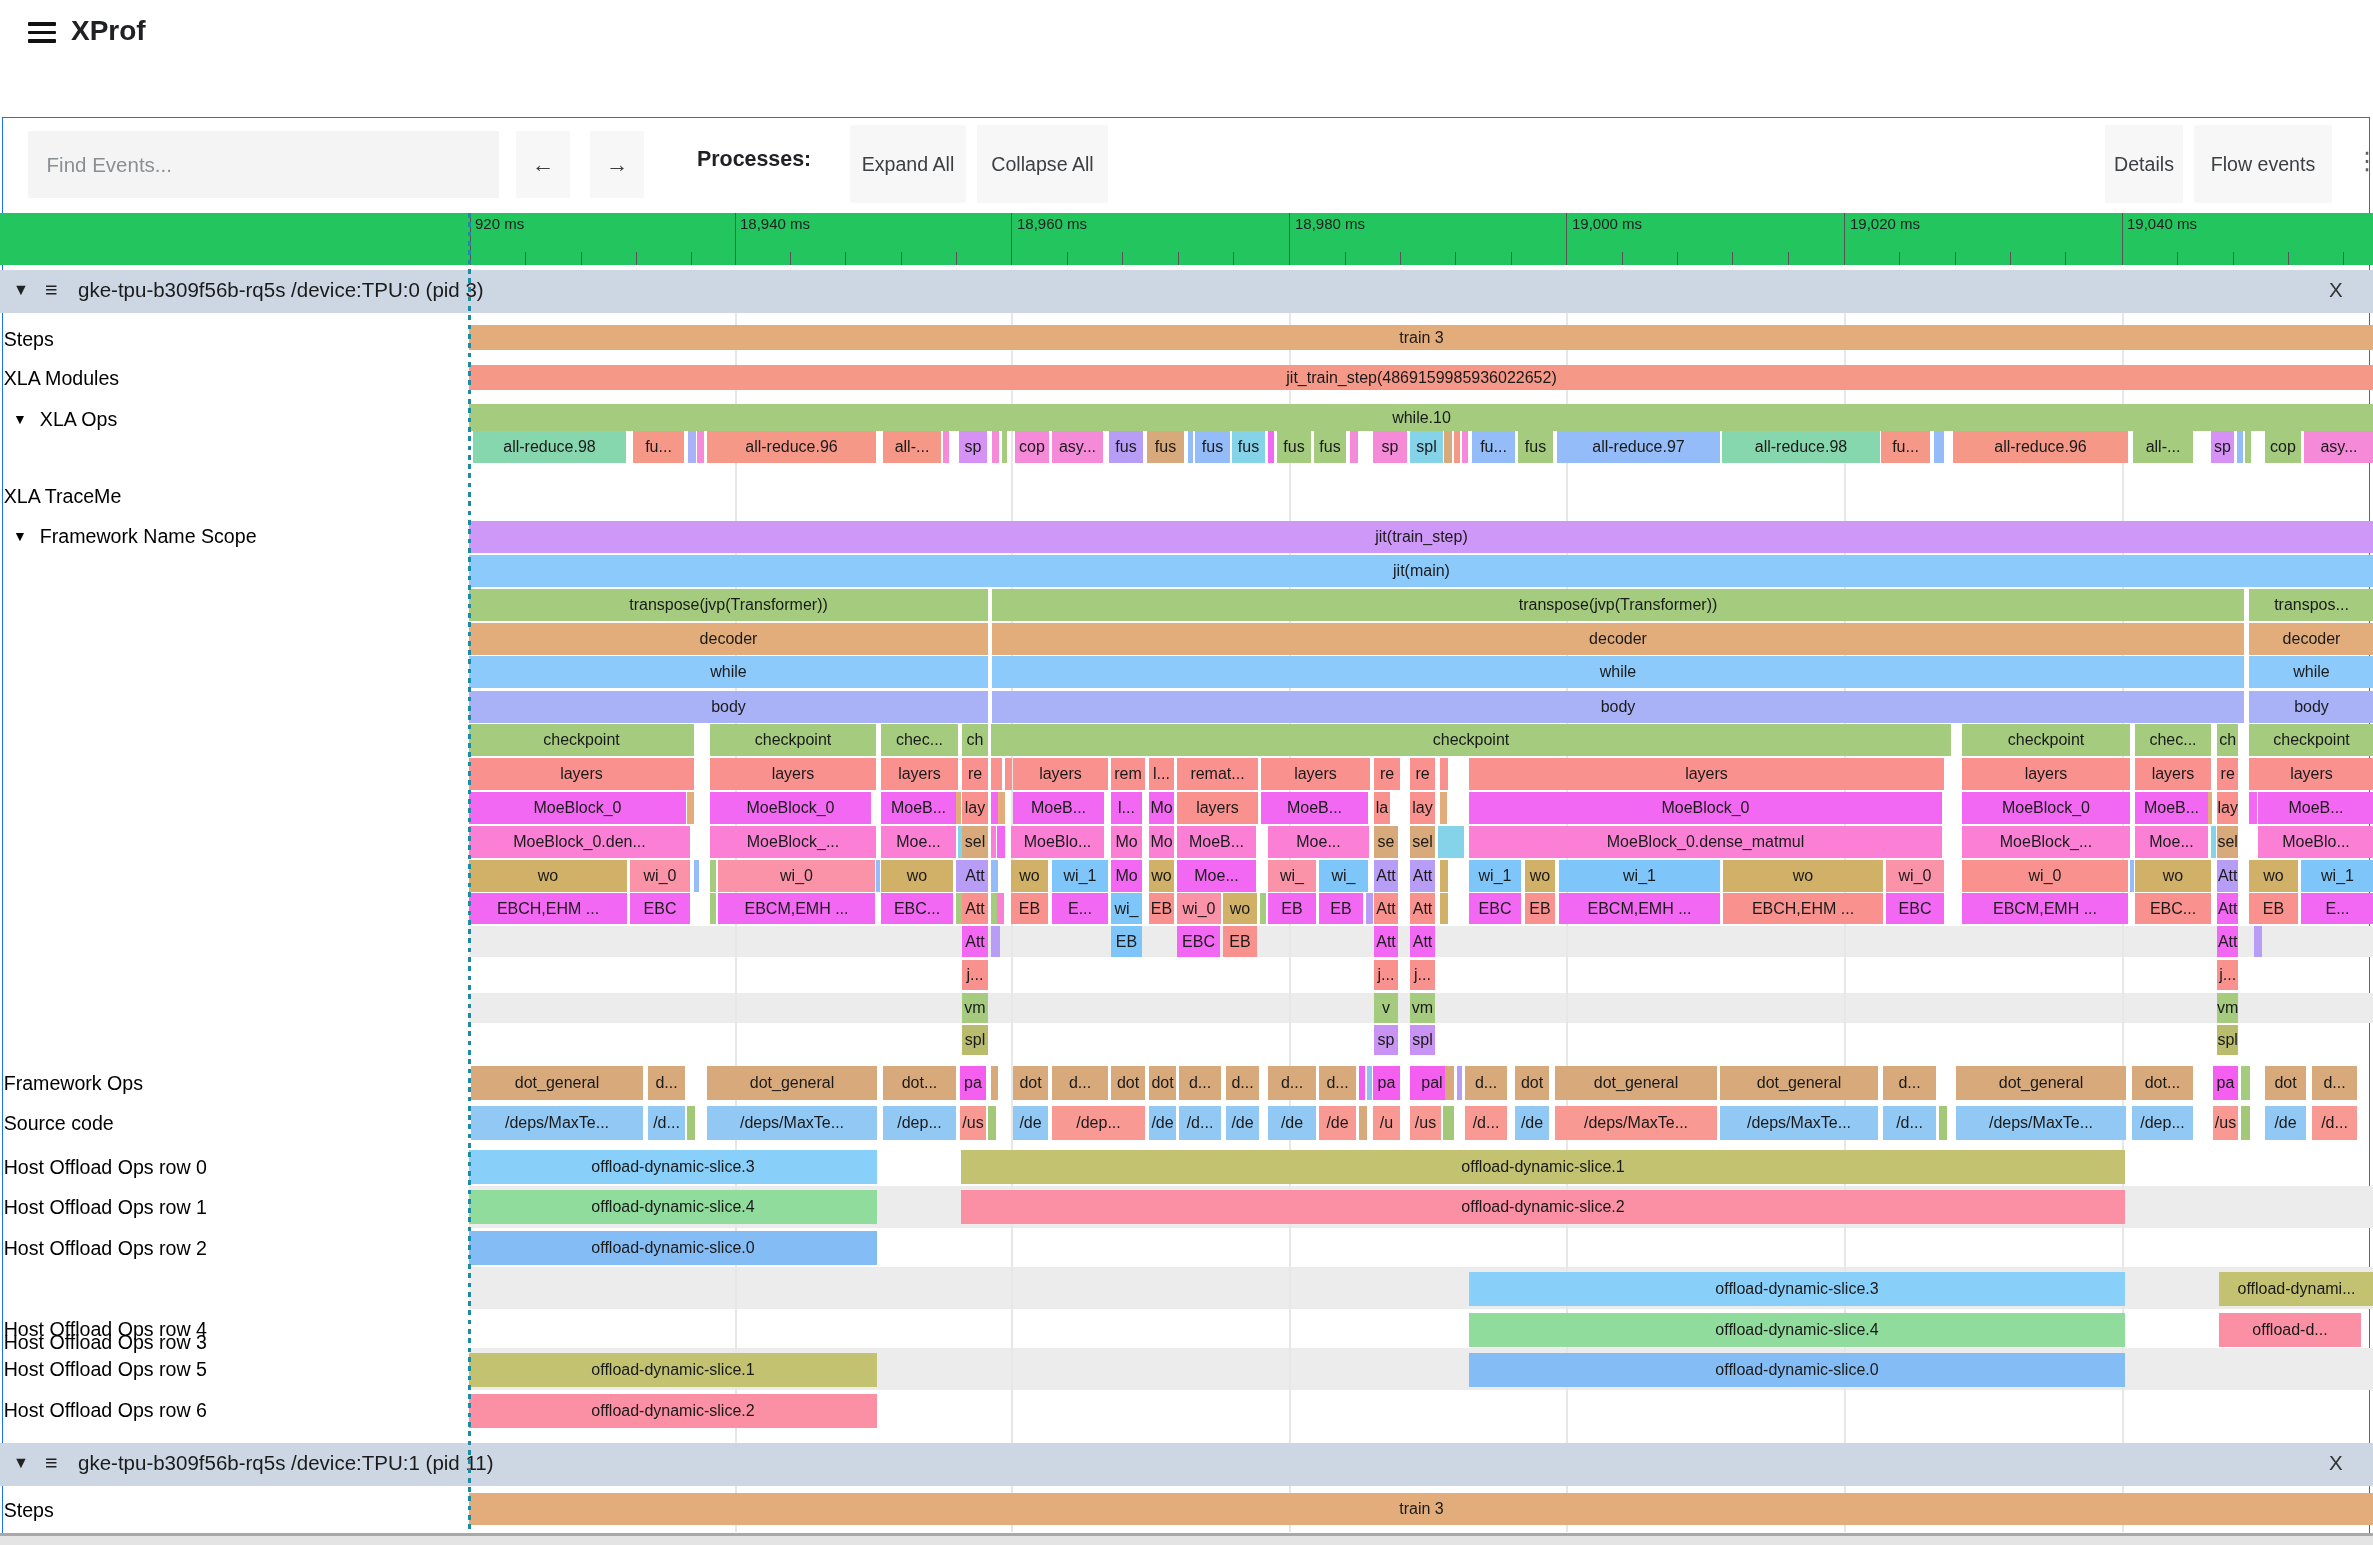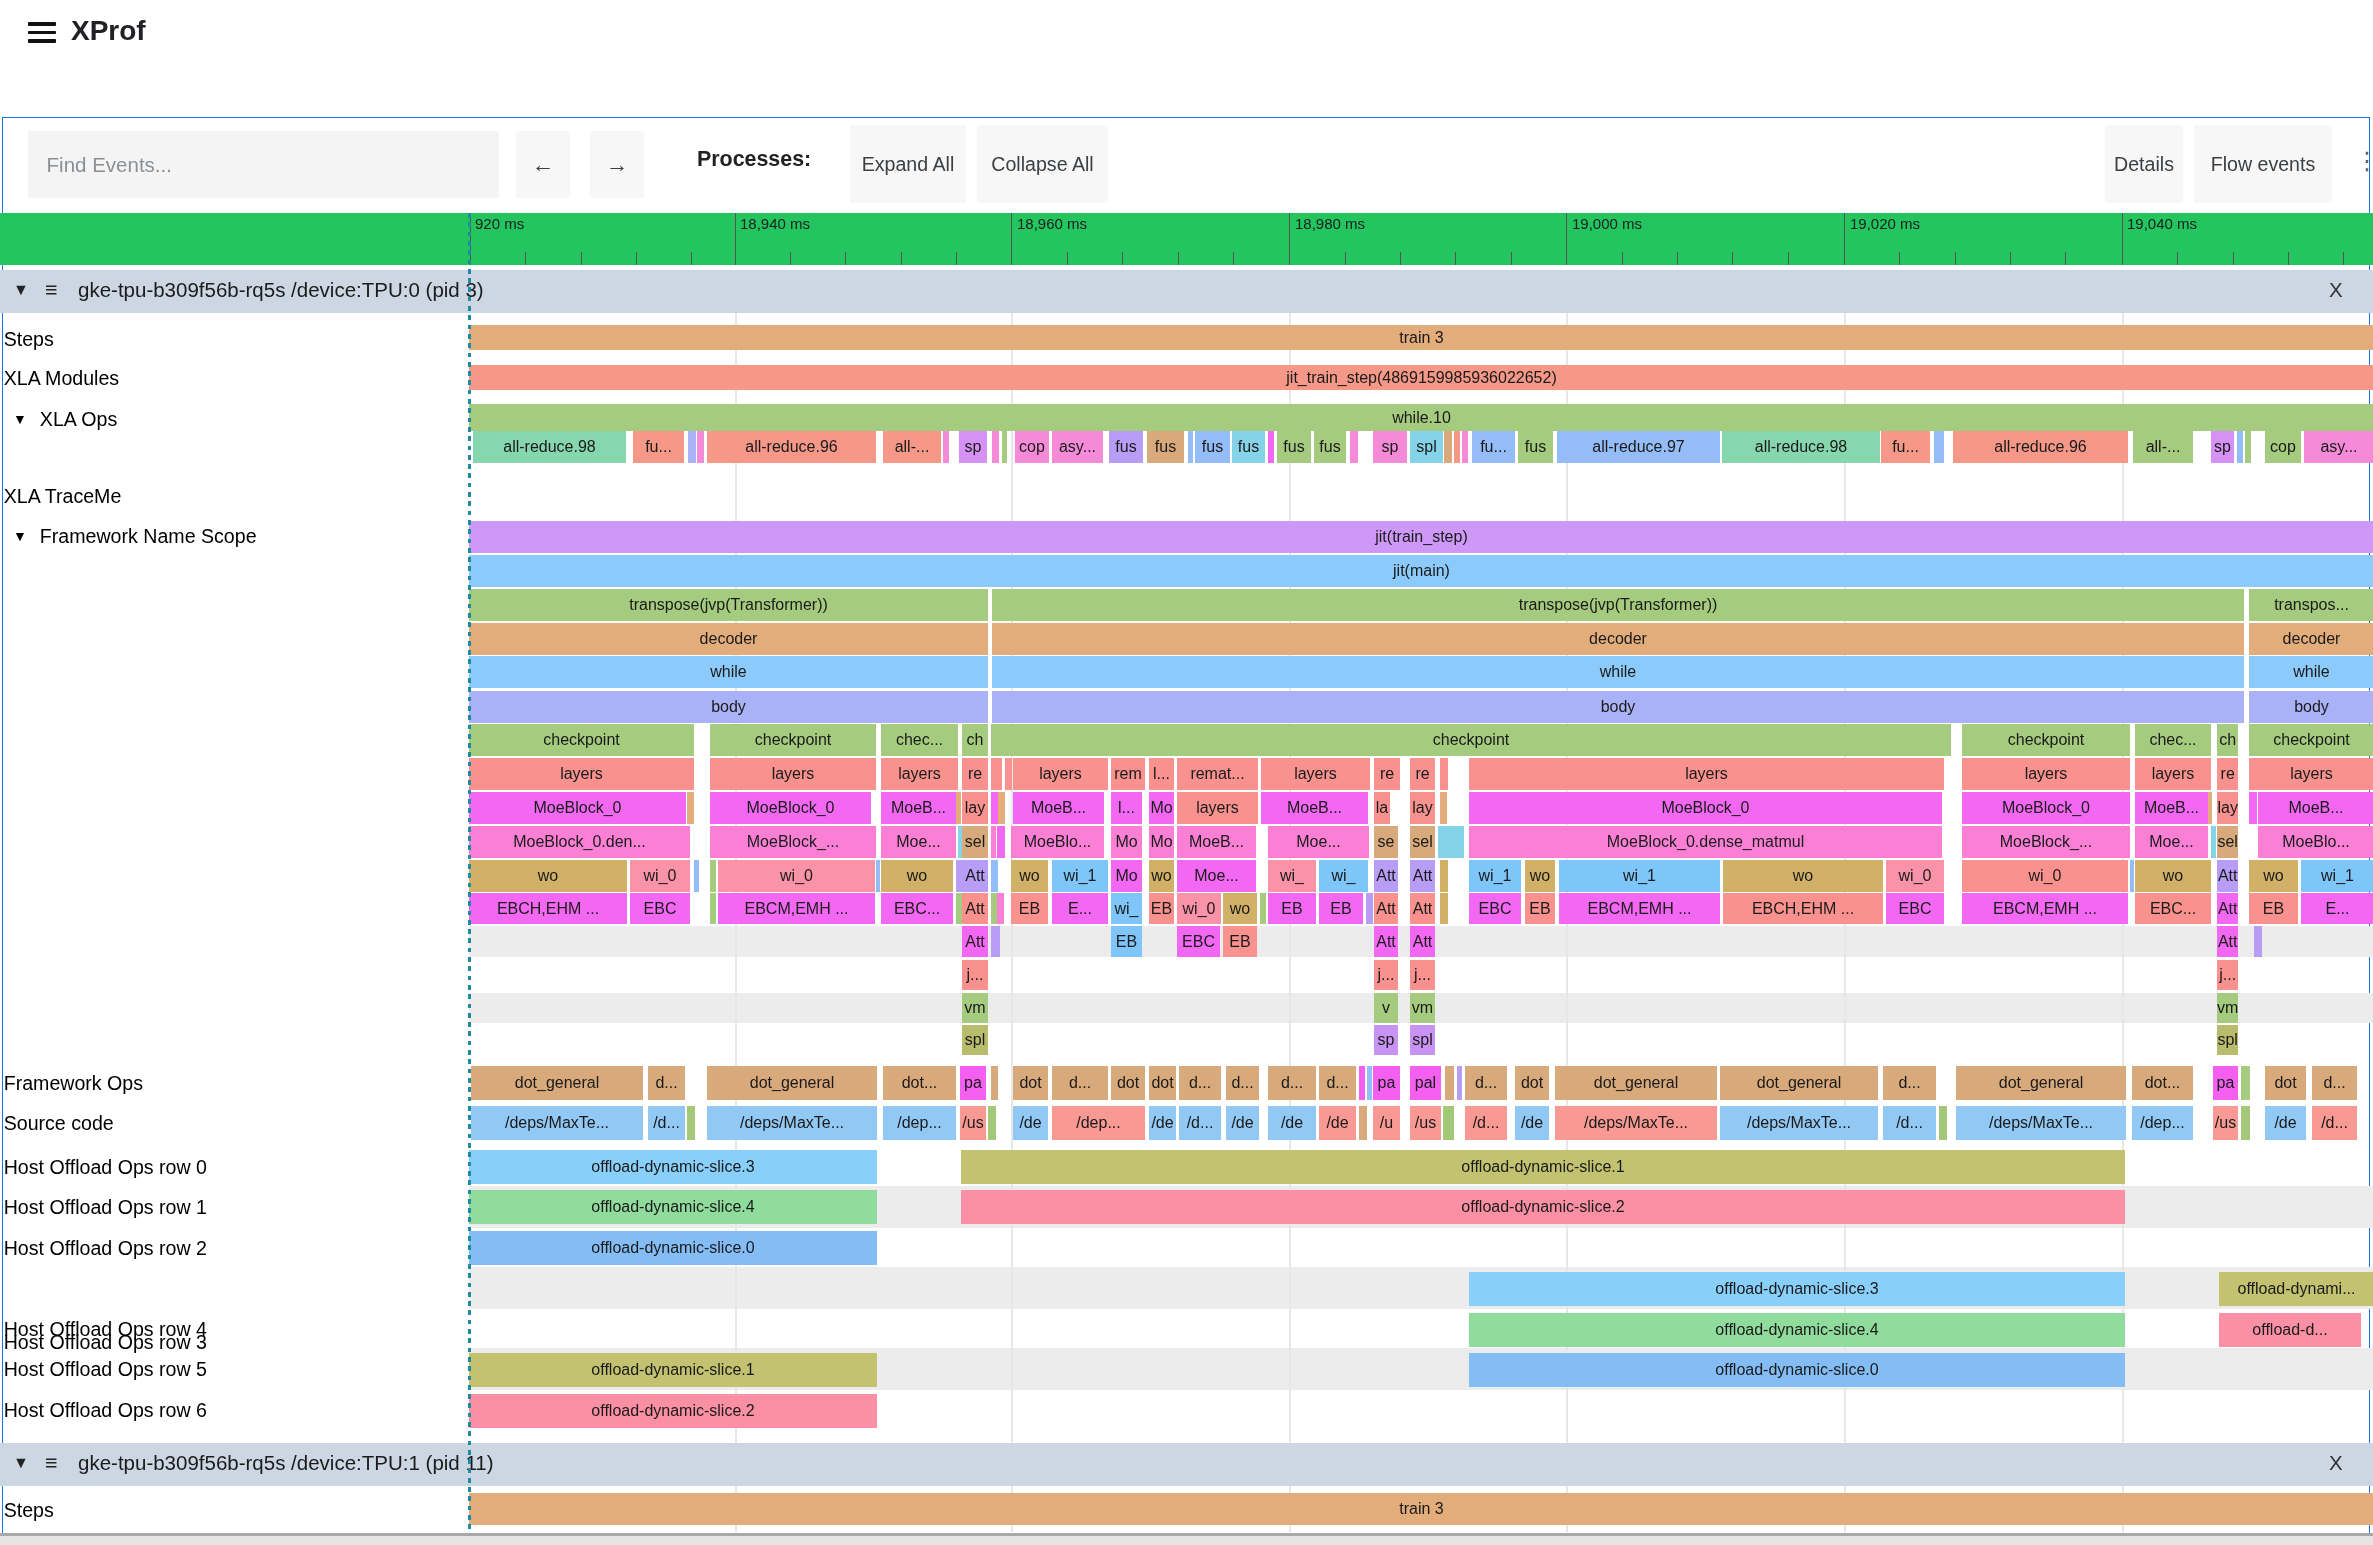--- a/index.html
+++ b/index.html
@@ -354,21 +354,21 @@
       <div class="seg" style="left: 1052px; top: 1066px; width: 56px; height: 34px; background: rgb(216, 169, 123); line-height: 34px;">d...</div>
       <div class="seg" style="left: 1111px; top: 1066px; width: 34px; height: 34px; background: rgb(216, 169, 123); line-height: 34px;">dot</div>
       <div class="seg" style="left: 1149px; top: 1066px; width: 27px; height: 34px; background: rgb(216, 169, 123); line-height: 34px;">dot</div>
       <div class="seg" style="left: 1179px; top: 1066px; width: 42px; height: 34px; background: rgb(216, 169, 123); line-height: 34px;">d...</div>
       <div class="seg" style="left: 1226px; top: 1066px; width: 33px; height: 34px; background: rgb(216, 169, 123); line-height: 34px;">d...</div>
       <div class="seg" style="left: 1268px; top: 1066px; width: 48px; height: 34px; background: rgb(216, 169, 123); line-height: 34px;">d...</div>
       <div class="seg" style="left: 1319px; top: 1066px; width: 37px; height: 34px; background: rgb(216, 169, 123); line-height: 34px;">d...</div>
       <div class="seg" style="left: 1359px; top: 1066px; width: 5.6px; height: 34px; background: rgb(245, 95, 240); line-height: 34px;"></div>
       <div class="seg" style="left: 1367px; top: 1066px; width: 4.7px; height: 34px; background: rgb(147, 188, 248); line-height: 34px;"></div>
       <div class="seg" style="left: 1373px; top: 1066px; width: 27px; height: 34px; background: rgb(245, 95, 240); line-height: 34px;">pa</div>
-      <div class="seg" style="left: 1410px; top: 1066px; width: 31px; height: 34px; background: rgb(245, 95, 240); line-height: 34px;">pal</div>
+      <div class="seg" style="left: 1410px; top: 1066px; width: 44px; height: 34px; background: rgb(245, 95, 240); line-height: 34px;">pal</div>
       <div class="seg" style="left: 1445px; top: 1066px; width: 9.3px; height: 34px; background: rgb(216, 169, 123); line-height: 34px;"></div>
       <div class="seg" style="left: 1457px; top: 1066px; width: 4.7px; height: 34px; background: rgb(184, 157, 247); line-height: 34px;"></div>
       <div class="seg" style="left: 1465px; top: 1066px; width: 42px; height: 34px; background: rgb(216, 169, 123); line-height: 34px;">d...</div>
       <div class="seg" style="left: 1515px; top: 1066px; width: 34px; height: 34px; background: rgb(216, 169, 123); line-height: 34px;">dot</div>
       <div class="seg" style="left: 1555px; top: 1066px; width: 162px; height: 34px; background: rgb(216, 169, 123); line-height: 34px;">dot_general</div>
       <div class="seg" style="left: 1720px; top: 1066px; width: 158px; height: 34px; background: rgb(216, 169, 123); line-height: 34px;">dot_general</div>
       <div class="seg" style="left: 1883px; top: 1066px; width: 53px; height: 34px; background: rgb(216, 169, 123); line-height: 34px;">d...</div>
       <div class="seg" style="left: 1956px; top: 1066px; width: 170px; height: 34px; background: rgb(216, 169, 123); line-height: 34px;">dot_general</div>
       <div class="seg" style="left: 2132px; top: 1066px; width: 61px; height: 34px; background: rgb(216, 169, 123); line-height: 34px;">dot...</div>
       <div class="seg" style="left: 2213px; top: 1066px; width: 25px; height: 34px; background: rgb(245, 95, 240); line-height: 34px;">pa</div>

